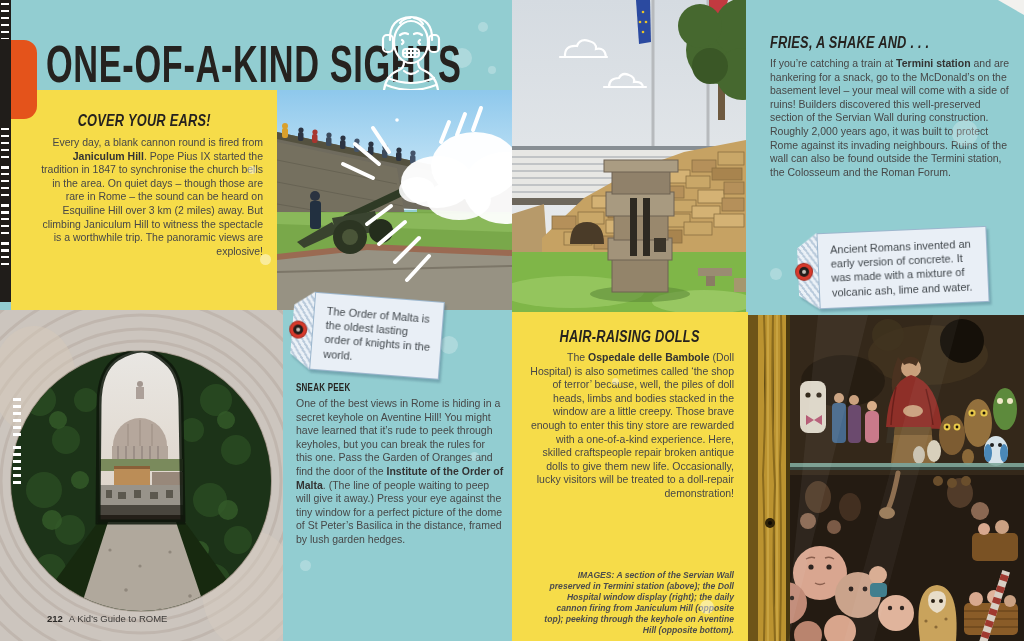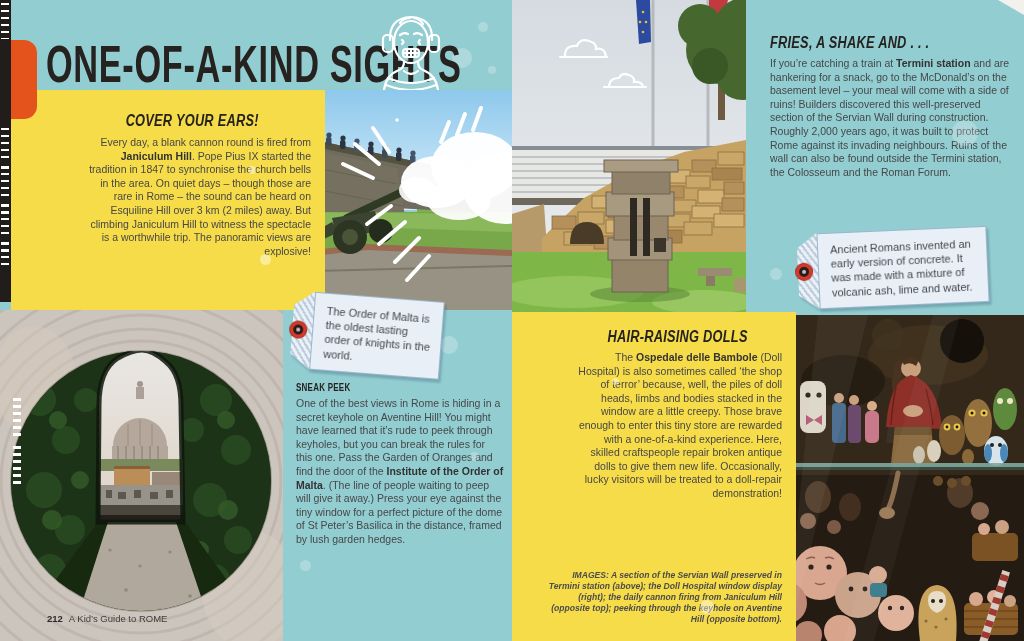--- a/index.html
+++ b/index.html
@@ -12,21 +12,21 @@
   .slab.center{text-align:center;}
   .slab.center>span{transform-origin:center;}
   .title{font-size:52px;}
   .title>span{transform:scaleX(0.66);letter-spacing:1px;}
   .h-sec{font-size:16px;font-style:italic;}
   .body{font-size:10.5px;line-height:13.6px;color:#474747;margin:0;}
   .body b{color:#333;}
   .right{text-align:right;}
   .caption{font-size:8.6px;line-height:11px;font-style:italic;font-weight:700;color:#4c4c4c;text-align:right;margin:0;}
   
-  .yellowbox{background:#f6dc49;padding-left:48px;}
+  .yellowbox{background:#f6dc49;}
   .photo{overflow:hidden;}
   .photo svg{display:block;}
   #left-strip{left:0;top:0;width:11px;height:302px;background:#201d1a;z-index:4;}
   #orange-tab{left:2px;top:40px;width:35px;height:79px;background:#e4531b;border-radius:4px 13px 13px 4px;z-index:3;}
   .dashes{position:absolute;width:8px;background-image:repeating-linear-gradient(to bottom,#fff 0 2.5px,transparent 2.5px 7px);z-index:5;}
   .bub{position:absolute;border-radius:50%;background:rgba(255,255,255,.25);z-index:2;}
   .bub.y{background:rgba(255,255,255,.45);}
   
   .tag{position:absolute;z-index:6;filter:drop-shadow(2px 3px 1px rgba(60,100,120,.35));}
   .tag-inner{position:relative;display:flex;align-items:stretch;}

